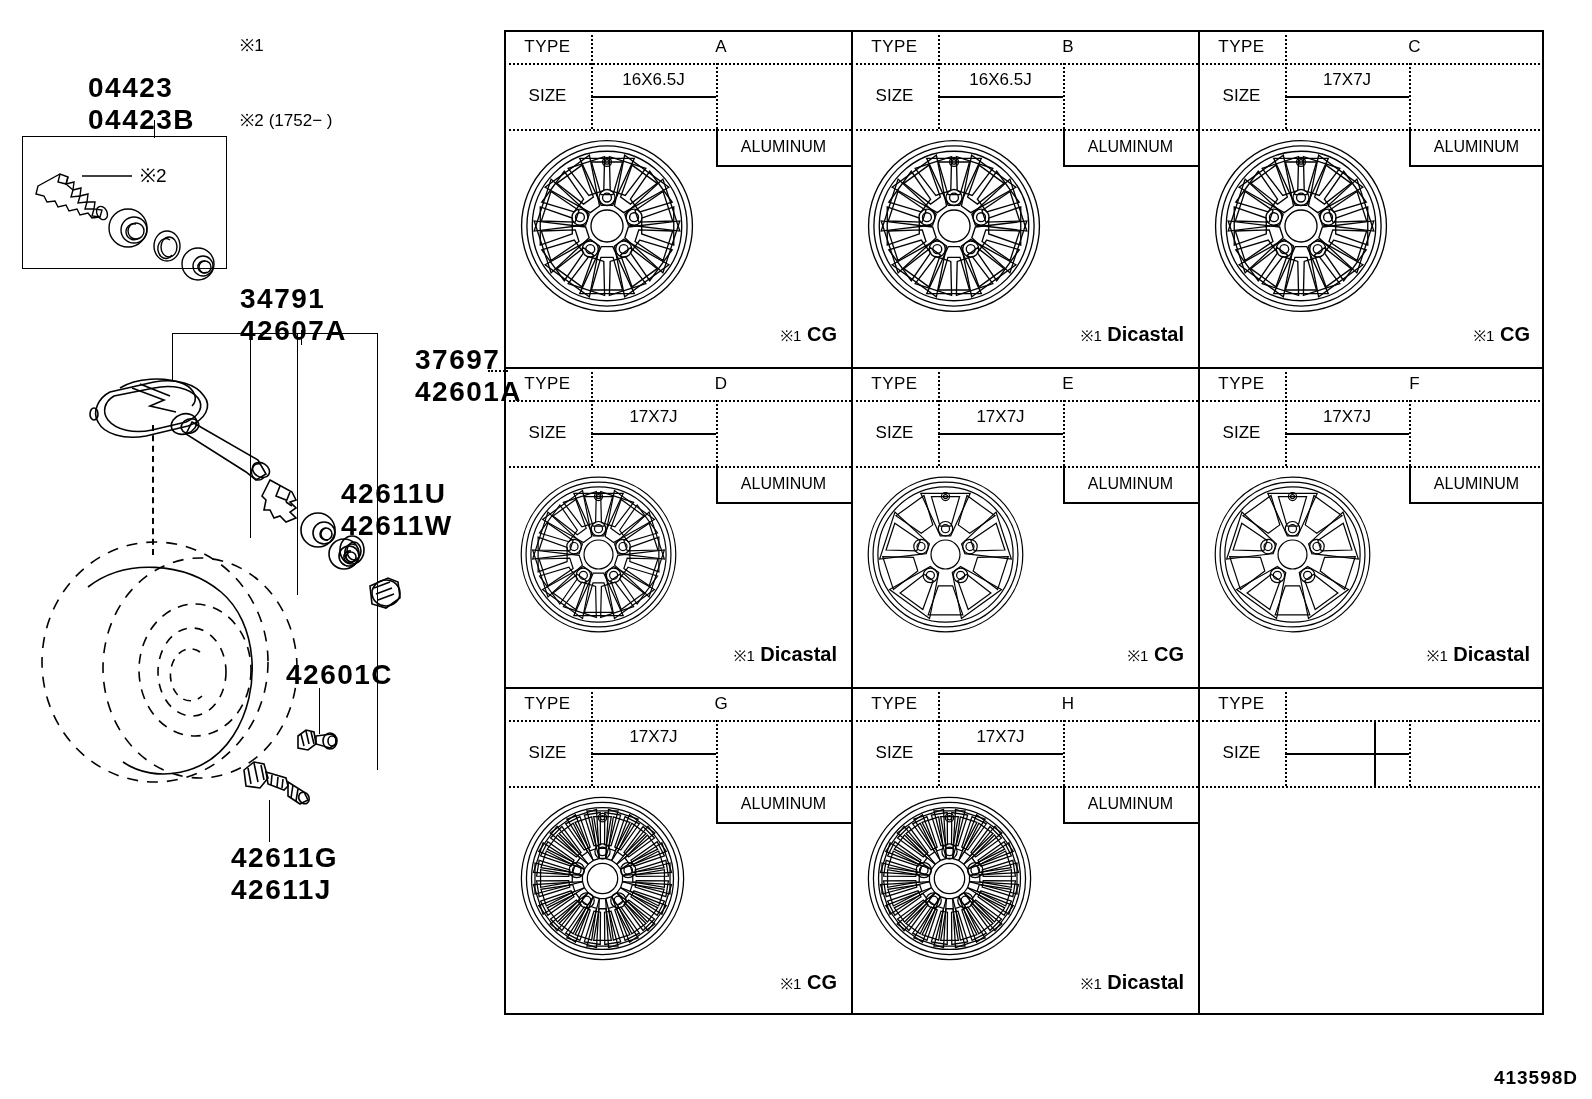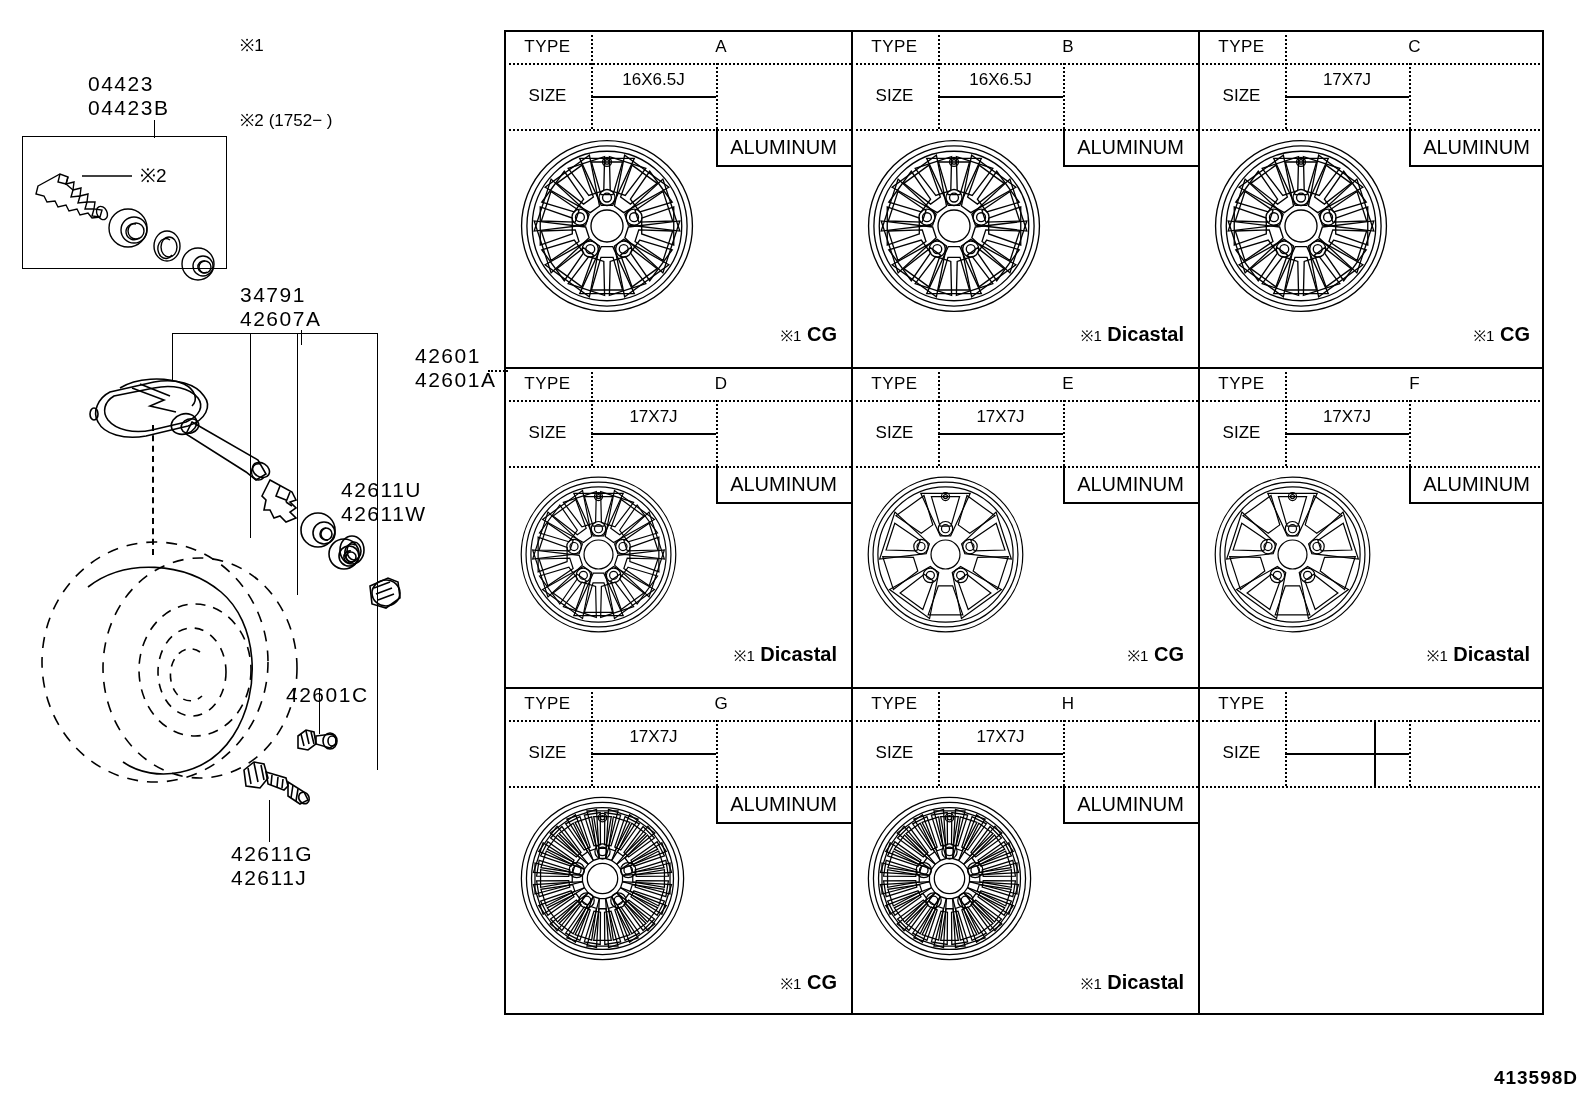--- a/index.html
+++ b/index.html
@@ -1,33 +1,33 @@
 <!DOCTYPE html>
 <html><head>
 <meta charset="utf-8">
 <style>
   html,body{margin:0;padding:0;background:#fff;}
   body{width:1592px;height:1099px;position:relative;
        font-family:"Liberation Sans",sans-serif;color:#000;overflow:hidden;}
   .abs{position:absolute;}
-  .partno{font-weight:normal;font-size:21px;letter-spacing:1.5px;white-space:nowrap;}
+  .partno{font-weight:bold;font-size:28px;letter-spacing:1.5px;white-space:nowrap;}
   .note{font-size:17px;line-height:25px;white-space:nowrap;}
   .lead-v{position:absolute;border-left:1.6px solid #000;}
   .lead-h{position:absolute;border-top:1.6px solid #000;}
   .lead-dash{position:absolute;border-top:2px dotted #000;}
   .lead-vd{position:absolute;border-left:2px dashed #000;}
   .box{position:absolute;border:1.8px solid #000;box-sizing:border-box;}
 
   
   #wheel-table{position:absolute;left:504px;top:30px;width:1040px;height:985px;}
   .tline{position:absolute;background:#000;}
   .cellTxt{position:absolute;font-size:17px;display:flex;align-items:center;
            justify-content:center;white-space:nowrap;}
   .typeLbl{letter-spacing:.5px;}
-  .alum{font-size:20px;}
+  .alum{font-size:16px;}
   .mk{font-size:20px;font-weight:bold;white-space:nowrap;}
   .mk .ast{font-size:15px;font-weight:normal;}
   .footer{position:absolute;right:14px;bottom:10px;font-size:19px;font-weight:bold;
           letter-spacing:1px;}
   svg{display:block;overflow:visible;}
 </style>
 </head>
 <body>
 
 <div class="abs partno" style="left:88px;top:72px;">
@@ -118,39 +118,39 @@
     <ellipse cx="56" cy="53" rx="14" ry="13"></ellipse>
   </g>
 </svg>
 
 <div class="abs partno" style="left:341px;top:478px;">
   <div>42611U</div>
   <div>42611W</div>
 </div>
 
 <div class="abs partno" style="left:415px;top:344px;">
-  <div>42601</div>
+  <div>37697</div>
   <div>42601A</div>
 </div>
 <div class="lead-dash" style="left:488px;top:370px;width:20px;"></div>
 
 <div class="lead-vd" style="left:152px;top:425px;height:130px;"></div>
 
 <svg class="abs" style="left:25px;top:540px;" width="320" height="250">
   <g fill="none" stroke="#000" stroke-width="1.6">
     <ellipse cx="130" cy="122" rx="113" ry="120" stroke-dasharray="11 9"></ellipse>
     <ellipse cx="175" cy="128" rx="97" ry="110" stroke-dasharray="11 9"></ellipse>
     <path d="M 63 47 C 100 18 160 22 196 52 C 232 82 238 150 208 196 C 182 236 130 244 98 222"></path>
     <ellipse cx="170" cy="130" rx="56" ry="66" stroke-dasharray="10 8"></ellipse>
     <ellipse cx="167" cy="132" rx="34" ry="44" stroke-dasharray="9 8"></ellipse>
     <path d="M175 112 a20 26 0 1 0 2 44" stroke-dasharray="8 7"></path>
   </g>
 </svg>
 
-<div class="abs partno" style="left:286px;top:659px;margin-top:24px;">
+<div class="abs partno" style="left:286px;top:659px;">
   <div>42601C</div>
 </div>
 <div class="lead-v" style="left:319px;top:688px;height:46px;"></div>
 <svg class="abs" style="left:292px;top:722px;" width="56" height="40">
   <g fill="none" stroke="#000" stroke-width="1.6">
     <path d="M6 14 L14 8 L22 10 L24 22 L16 28 L6 26 Z"></path>
     <path d="M9 12 L12 24 M14 9 L17 22 M19 10 L22 22"></path>
     <path d="M24 14 L40 12 L44 16 L44 22 L38 26 L24 22 Z"></path>
     <ellipse cx="38" cy="19" rx="7" ry="8"></ellipse>
       <ellipse cx="40" cy="19" rx="4" ry="5"></ellipse>

